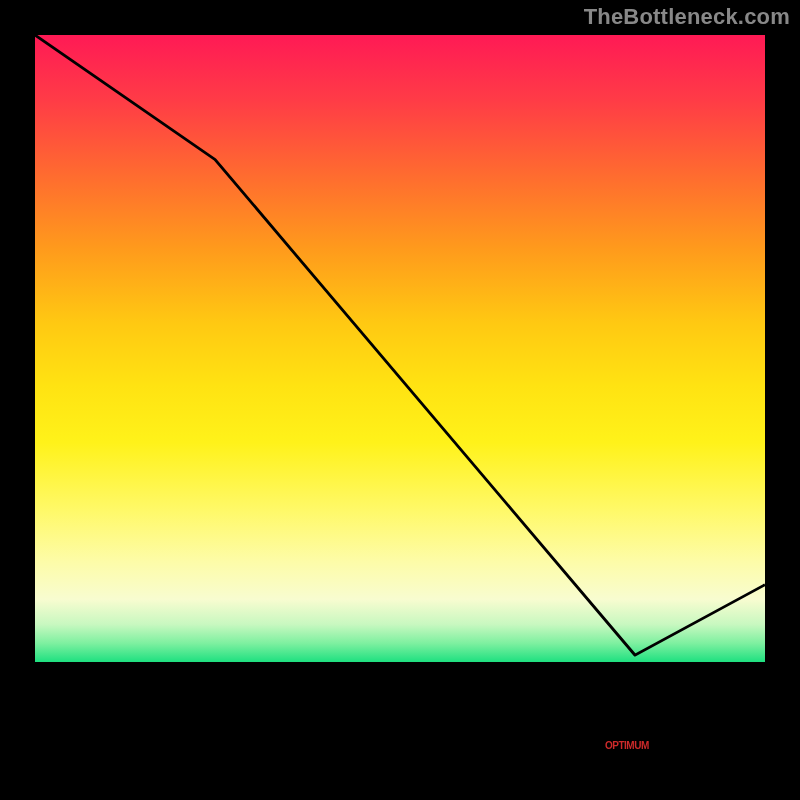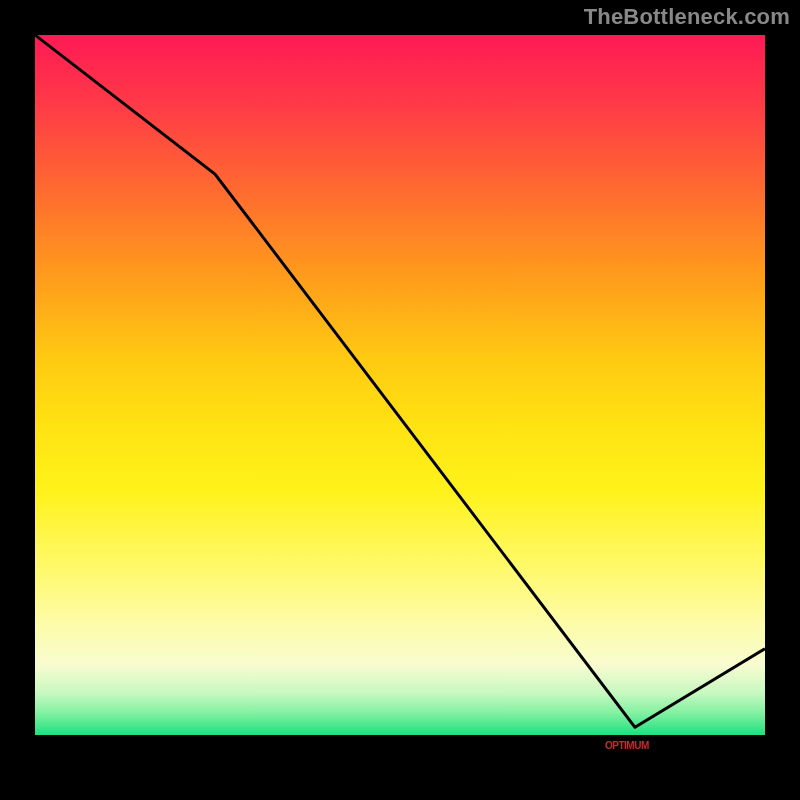--- a/index.html
+++ b/index.html
@@ -27,21 +27,21 @@
     color: #888;
     font-size: 22px;
     font-weight: bold;
     letter-spacing: 0.2px;
   }
   .plot-area {
     position: absolute;
     left: 35px;
     top: 35px;
     width: 730px;
-    height: 700px;
+    height: 627px;
   }
   .gradient {
     position: absolute;
     left: 0;
     top: 0;
     width: 100%;
     height: 100%;
     background: linear-gradient(
       to bottom,
       #ff1a55 0%,

